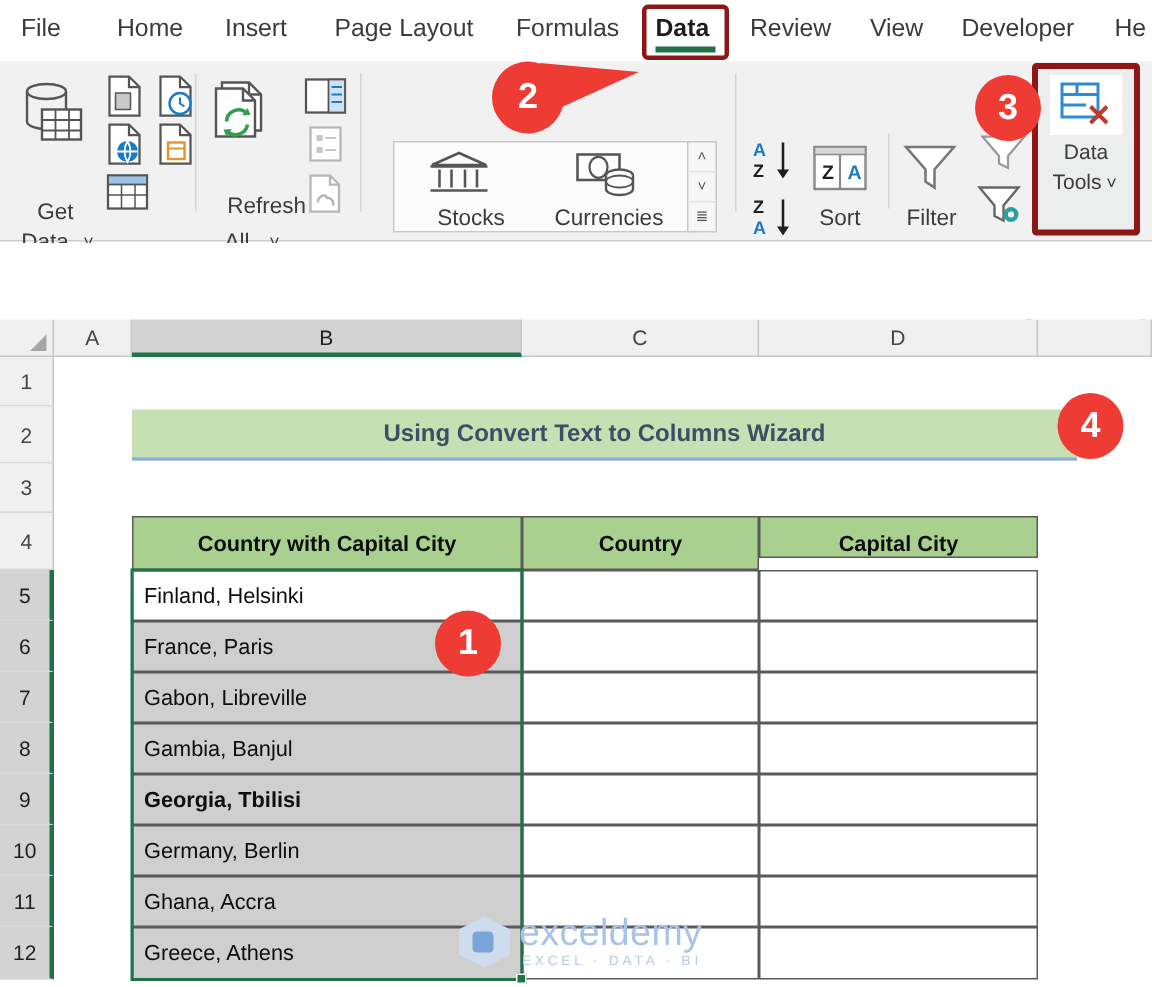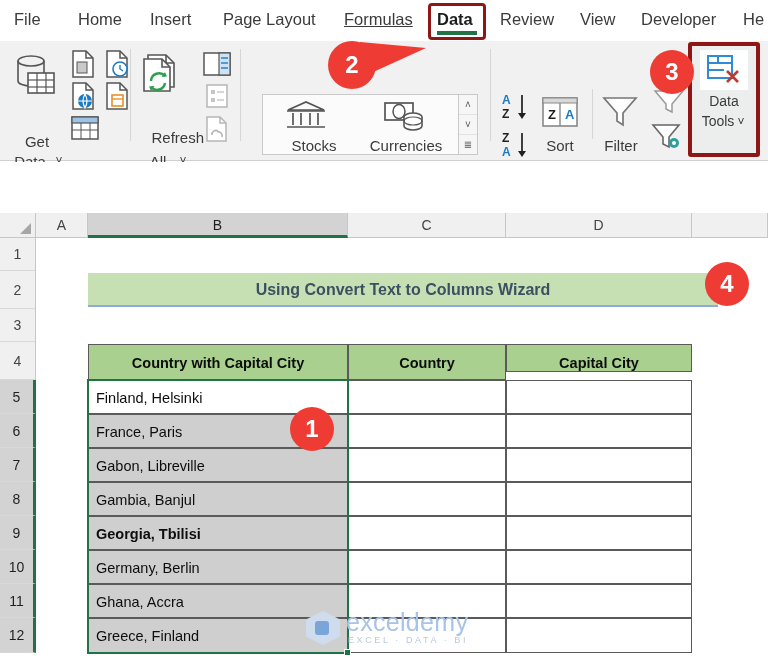--- a/index.html
+++ b/index.html
@@ -206,21 +206,21 @@
 </head>
 <body>
 
 <div id="app">
 
   <div class="tabstrip">
     <div class="tab" style="left:14px;">File</div>
     <div class="tab" style="left:78px;">Home</div>
     <div class="tab" style="left:150px;">Insert</div>
     <div class="tab" style="left:223px;">Page Layout</div>
-    <div class="tab" style="left:344px;text-decoration:underline;">Formulas</div>
+    <div class="tab" style="left:344px;">Formulas</div>
     <div class="tab-box"></div>
     <div class="tab active" style="left:437px;">Data</div>
     <div class="tab-underline"></div>
     <div class="tab" style="left:500px;">Review</div>
     <div class="tab" style="left:580px;">View</div>
     <div class="tab" style="left:641px;">Developer</div>
     <div class="tab" style="left:743px;">He</div>
   </div>
 
   <div class="ribbon">
@@ -520,21 +520,21 @@
     <div class="dcell empty" style="left:506px; top:303px; width:186px; height:34px; line-height:34px;"></div>
 
     <div class="dcell selected" style="left:88px;  top:337px; width:260px; height:34px; line-height:34px;">Germany, Berlin</div>
     <div class="dcell empty" style="left:348px; top:337px; width:158px; height:34px; line-height:34px;"></div>
     <div class="dcell empty" style="left:506px; top:337px; width:186px; height:34px; line-height:34px;"></div>
 
     <div class="dcell selected" style="left:88px;  top:371px; width:260px; height:34px; line-height:34px;">Ghana, Accra</div>
     <div class="dcell empty" style="left:348px; top:371px; width:158px; height:34px; line-height:34px;"></div>
     <div class="dcell empty" style="left:506px; top:371px; width:186px; height:34px; line-height:34px;"></div>
 
-    <div class="dcell selected" style="left:88px;  top:405px; width:260px; height:35px; line-height:35px;">Greece, Finland</div>
+    <div class="dcell selected" style="left:88px;  top:405px; width:260px; height:35px; line-height:35px;">Greece, Athens</div>
     <div class="dcell empty" style="left:348px; top:405px; width:158px; height:35px; line-height:35px;"></div>
     <div class="dcell empty" style="left:506px; top:405px; width:186px; height:35px; line-height:35px;"></div>
 
     <div class="selrange" style="left:87px; top:166px; width:262px; height:275px;"></div>
     <div class="selhandle" style="left:344px; top:436px;"></div>
   </div>
 
   <div class="wm">
     <div class="wm-hex"></div>
     <div class="wm-text">exceldemy</div>

